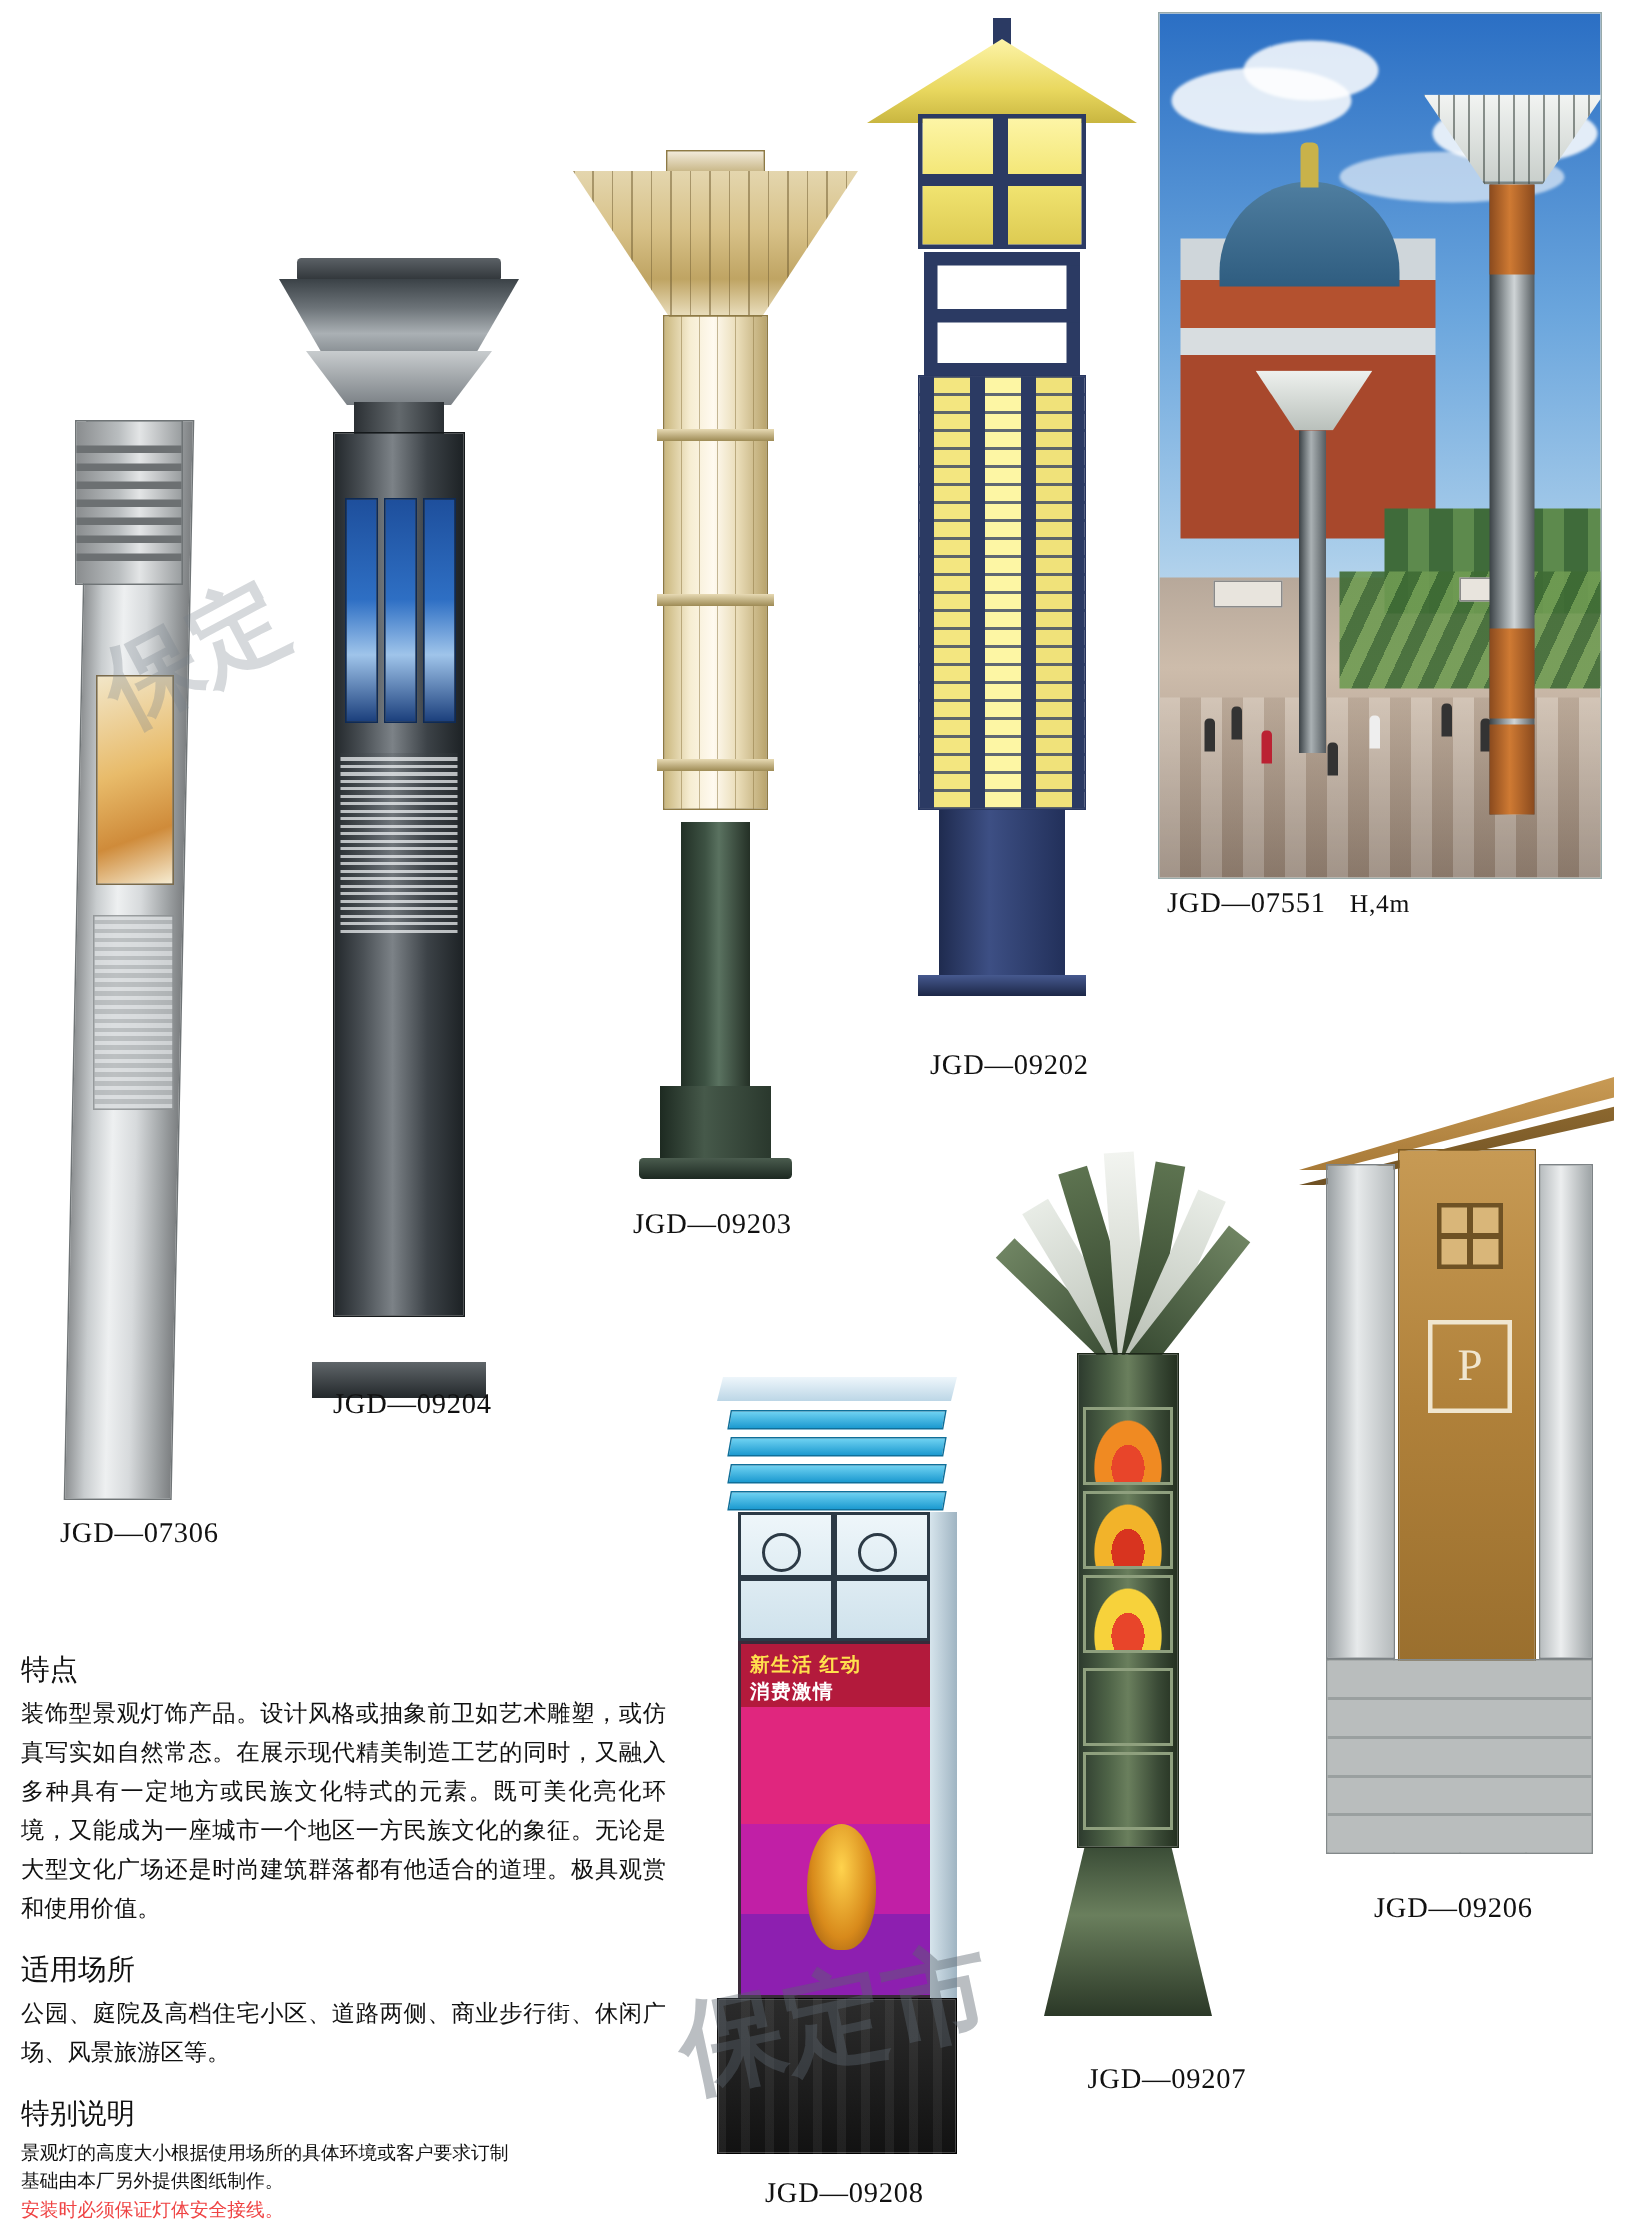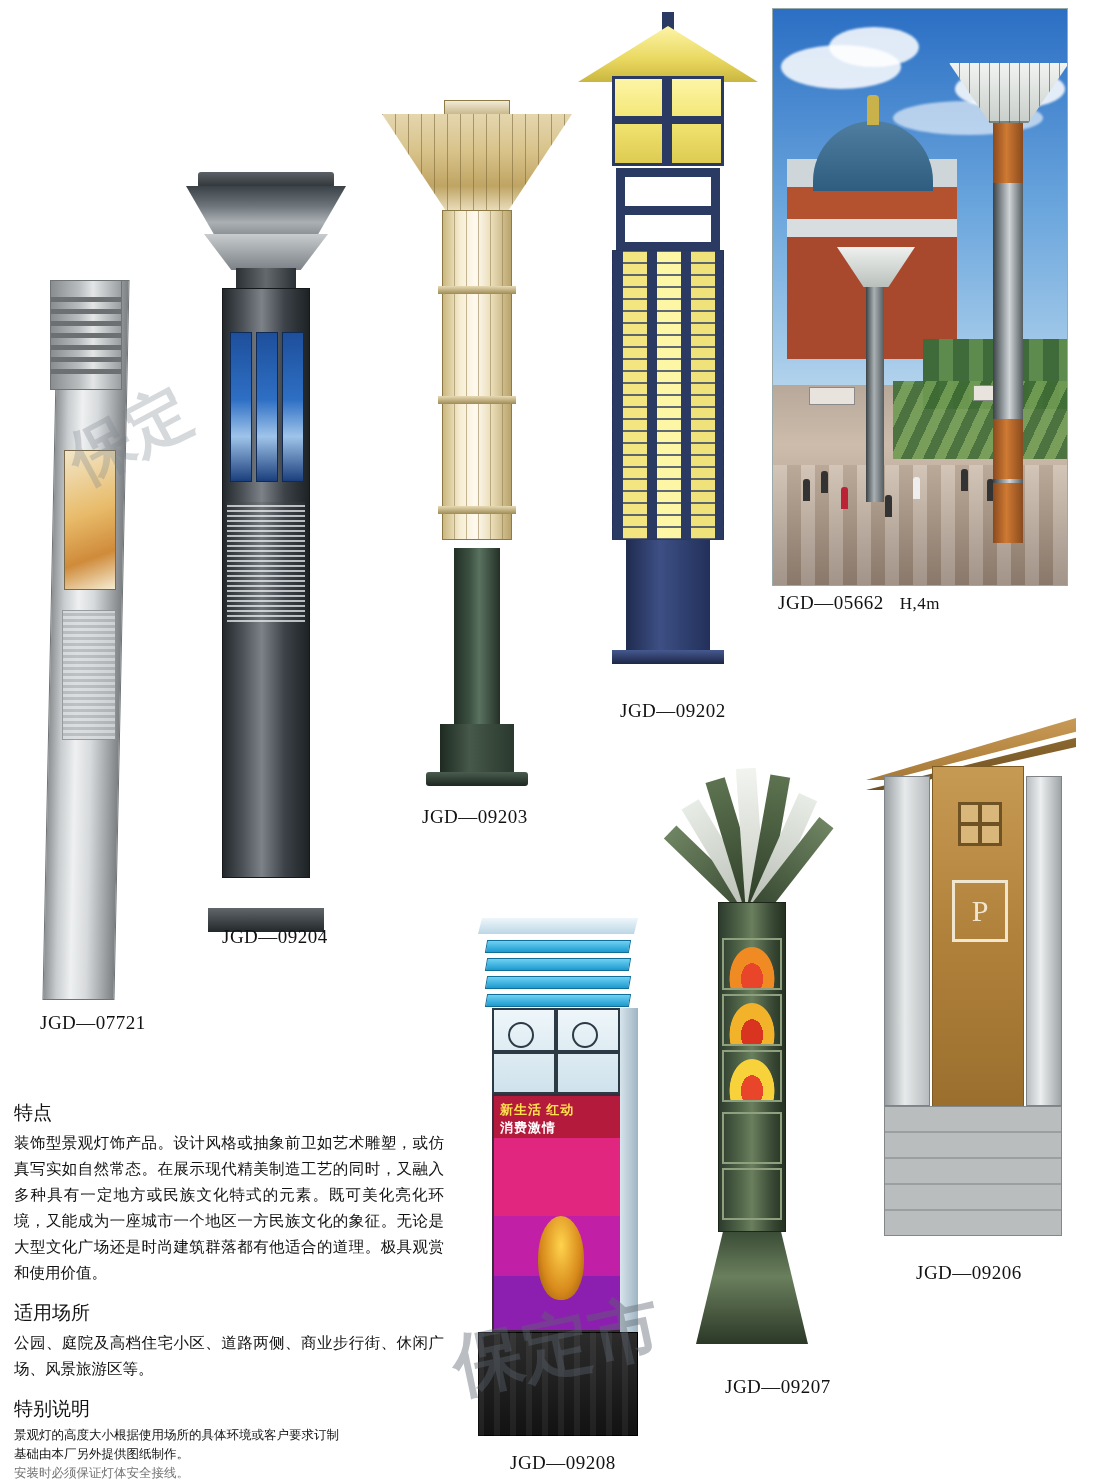--- a/index.html
+++ b/index.html
@@ -226,21 +226,21 @@
   .p08-ador { position:absolute; left:44px; top:120px; width:46px; height:84px; background:radial-gradient(ellipse at 50% 35%, #ffd34d, #d88a1b 60%, #8a4f10); border-radius:50% 50% 45% 45%; }
   .p08-side { position:absolute; left:152px; top:96px; width:18px; height:324px; background:linear-gradient(90deg,#d6e4ec,#9fb4c2); }
   .p08-base { position:absolute; left:10px; top:420px; width:160px; height:104px; background:linear-gradient(180deg,#2b2b2b,#121212); border:1px solid #000; }
   .p08-baseshine { position:absolute; left:10px; top:420px; width:160px; height:104px; background:repeating-linear-gradient(90deg, rgba(255,255,255,.06) 0 6px, transparent 6px 16px); }
 
   
   .textblock { position:absolute; left:14px; top:1100px; width:430px; color:#111; }
   .tb-h { font-family:"Liberation Serif", serif; font-size:19px; font-weight:normal; margin:0 0 4px 0; }
   .tb-p { font-family:"Liberation Serif", serif; font-size:15.5px; line-height:26px; margin:0 0 14px 0; text-align:justify; }
   .tb-small { font-size:12.5px; line-height:19px; }
-  .tb-red { color:#737373; }
+  .tb-red { color:#ef4444; }
 
   
   .wm { position:absolute; color:rgba(120,130,140,.30); font-family:"Liberation Serif",serif; font-weight:bold; pointer-events:none; }
   #wm1 { left:66px; top:392px; font-size:64px; transform:rotate(-28deg); }
   #wm3 { left:452px; top:1300px; font-size:70px; transform:rotate(-12deg); color:rgba(90,100,110,.42); }
 </style>
 </head>
 <body>
 
 <div class="page">
@@ -252,21 +252,21 @@
       <div class="p05-louver" style="top:28px"></div>
       <div class="p05-louver" style="top:40px"></div>
       <div class="p05-louver" style="top:52px"></div>
       <div class="p05-louver" style="top:64px"></div>
       <div class="p05-louver" style="top:76px"></div>
       <div class="p05-louver" style="top:88px"></div>
     </div>
     <div class="p05-panel"></div>
     <div class="p05-grille"></div>
   </div>
-  <div class="caption" style="left:40px; top:1012px;">JGD—07721</div>
+  <div class="caption" style="left:40px; top:1012px;">JGD—07306</div>
 
   <div class="fig" id="fig-09204">
     <div class="p04-cap"></div>
     <div class="p04-shade"></div>
     <div class="p04-shade2"></div>
     <div class="p04-neck"></div>
     <div class="p04-body"></div>
     <div class="p04-banner" style="left:44px"></div>
     <div class="p04-banner" style="left:70px"></div>
     <div class="p04-banner" style="left:96px"></div>
@@ -338,21 +338,21 @@
       <div class="ph-fan"></div>
       <div class="ph-fanlines"></div>
       <div class="ph-pole"></div>
       <div class="ph-pole-or" style="top:84px;"></div>
       <div class="ph-pole-or" style="top:380px;"></div>
       <div class="ph-pole-or" style="top:444px;"></div>
     </div>
 
   </div>
   <div class="caption" style="left:778px; top:592px;">
-    <span>JGD—05662</span><span class="h">H,4m</span>
+    <span>JGD—07551</span><span class="h">H,4m</span>
   </div>
 
   <div class="fig" id="fig-09206">
     <div class="p06-roof"></div>
     <div class="p06-roof2"></div>
     <div class="p06-left"></div>
     <div class="p06-panel"></div>
     <div class="p06-sq">
       <i style="left:3px; top:3px;"></i>
         <i style="left:24px; top:3px;"></i>

